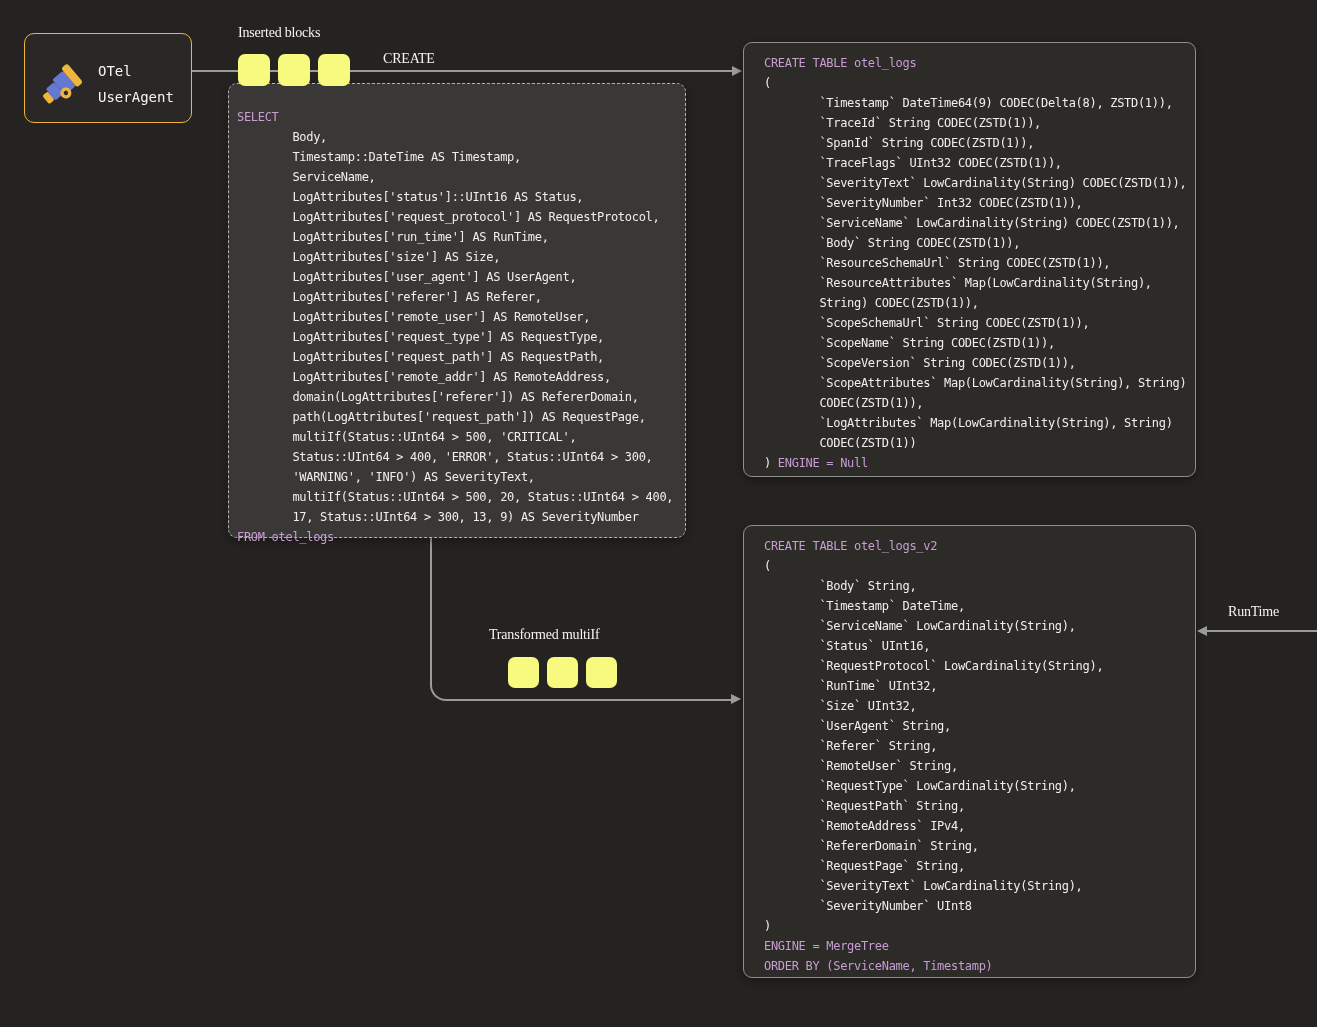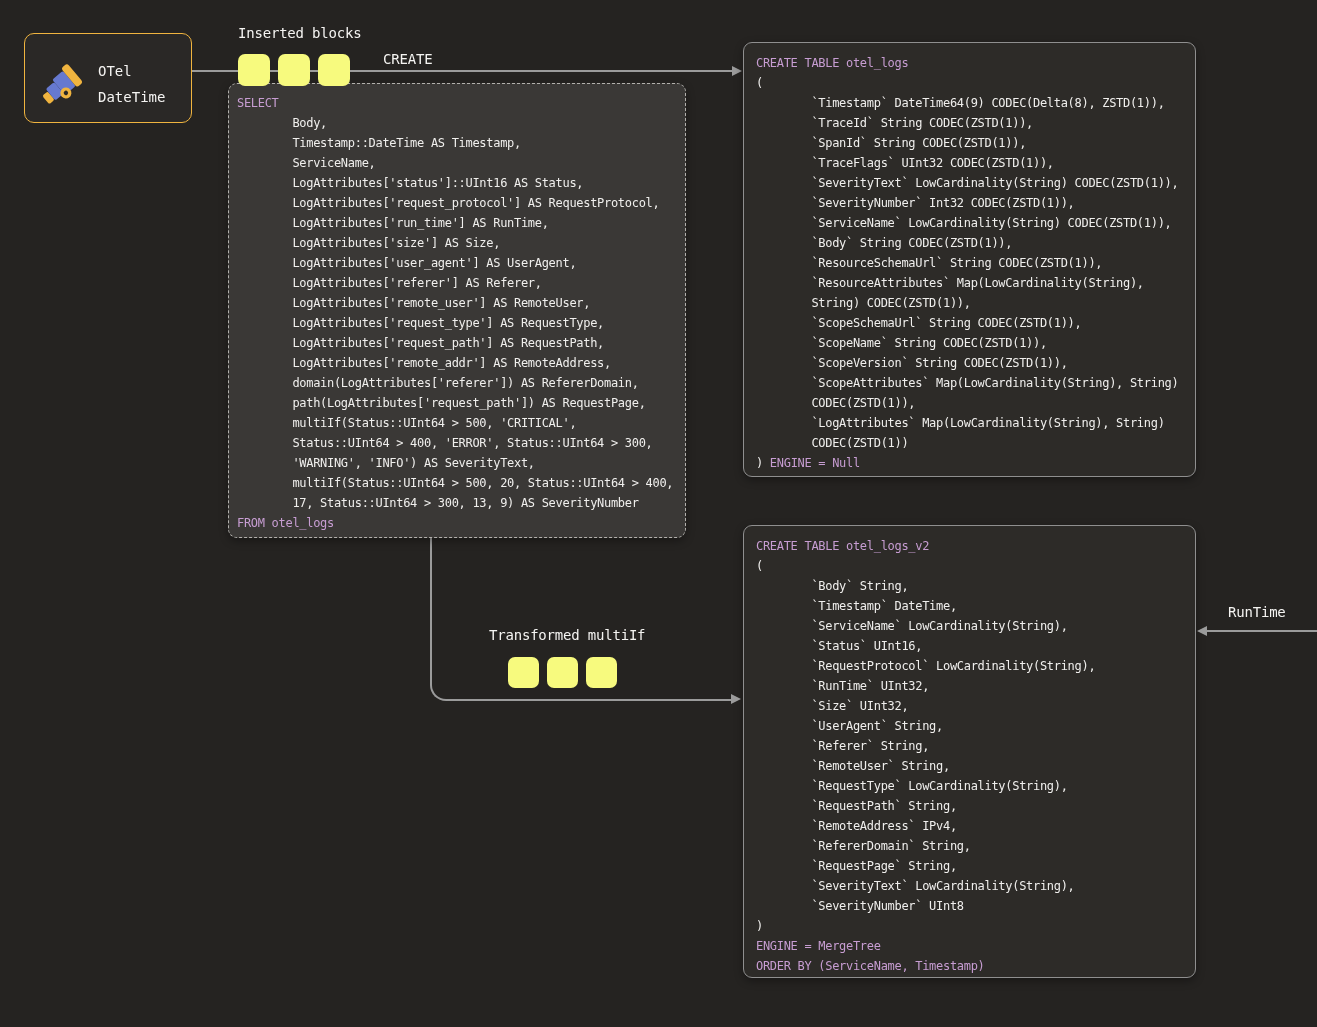--- a/index.html
+++ b/index.html
@@ -2,21 +2,21 @@
 <html><head>
 <meta charset="utf-8">
 <style>
   html,body{margin:0;padding:0;background:#252321;}
   #canvas{
     position:relative;width:1317px;height:1027px;background:#252321;
     font-family:"DejaVu Sans Mono","Liberation Mono",monospace;overflow:hidden;
   }
   .abs{position:absolute;}
   .label{
-    color:#f5f4f2;font-size:14px;letter-spacing:-0.2px;white-space:pre;
+    color:#f5f4f2;font-size:14px;letter-spacing:-0.2px;white-space:pre;font-family:Liberation Serif, serif;
   }
   
   .collector-card{
     left:24px;top:33px;width:154px;height:76px;
     background:#2a2826;border:1.5px solid #f0b43f;border-radius:10px;
     display:flex;align-items:center;gap:13px;padding:12px 0 0 12px;box-sizing:content-box;
     z-index:3;
   }
   .collector-text{color:#f5f4f2;font-size:14px;line-height:26px;white-space:pre;}
   
@@ -37,22 +37,22 @@
     border-left:2px solid #9b9b9b;border-bottom:2px solid #9b9b9b;
     border-bottom-left-radius:16px;z-index:1;
   }
   
   .code-panel{
     box-sizing:border-box;border-radius:9px;color:#f0efed;
     font-size:12px;letter-spacing:-0.3px;line-height:20px;white-space:pre;
     box-shadow:0 3px 8px rgba(0,0,0,0.35);
   }
   .code-panel .code-line{white-space:pre;}
-  .panel-solid{background:#2d2b28;border:1px solid #8f8f8f;padding:10px 8px 8px 12px;z-index:2;}
-  .panel-dashed{background:#3a3836;border:1px dashed #b3b1ad;padding:9px 8px 6px 8px;z-index:2;}
+  .panel-solid{background:#2d2b28;border:1px solid #8f8f8f;padding:10px 8px 8px 20px;z-index:2;}
+  .panel-dashed{background:#3a3836;border:1px dashed #b3b1ad;padding:23px 8px 6px 8px;z-index:2;}
   .tok-kw{color:#c79dd2;}
   .tok-pl{color:#f0efed;}
 </style>
 </head>
 <body>
 
 <div id="canvas">
 
   <div class="abs hline" style="left:181px;top:70px;width:553px;"></div>
   <div class="abs arrowhead-right" style="left:732px;top:66px;"></div>
@@ -63,21 +63,21 @@
         <g transform="rotate(-40 24 24)">
           <rect x="2" y="21" width="7" height="11" rx="2" fill="#f0b43f"></rect>
           <rect x="9" y="18" width="11" height="15" rx="2" fill="#6679d0"></rect>
           <rect x="20" y="15" width="14" height="20" rx="2" fill="#6679d0"></rect>
           <rect x="34" y="12" width="8" height="25" rx="3" fill="#f0b43f"></rect>
           <circle cx="22" cy="34" r="5.5" fill="#f0b43f"></circle>
           <circle cx="22" cy="34" r="2.2" fill="#2a2826"></circle>
         </g>
       </svg>
     </span>
-    <span class="collector-text"><span>OTel</span><br><span>DateTime</span></span>
+    <span class="collector-text"><span>OTel</span><br><span>UserAgent</span></span>
   </div>
 
   <div class="abs label" style="left:238px;top:25px;">Inserted blocks</div>
   <div class="abs blocks-row" style="left:238px;top:54px;">
       <span class="yblock"></span>
       <span class="yblock"></span>
       <span class="yblock"></span>
     </div>
 
   <div class="abs label" style="left:383px;top:51px;">CREATE</div>

